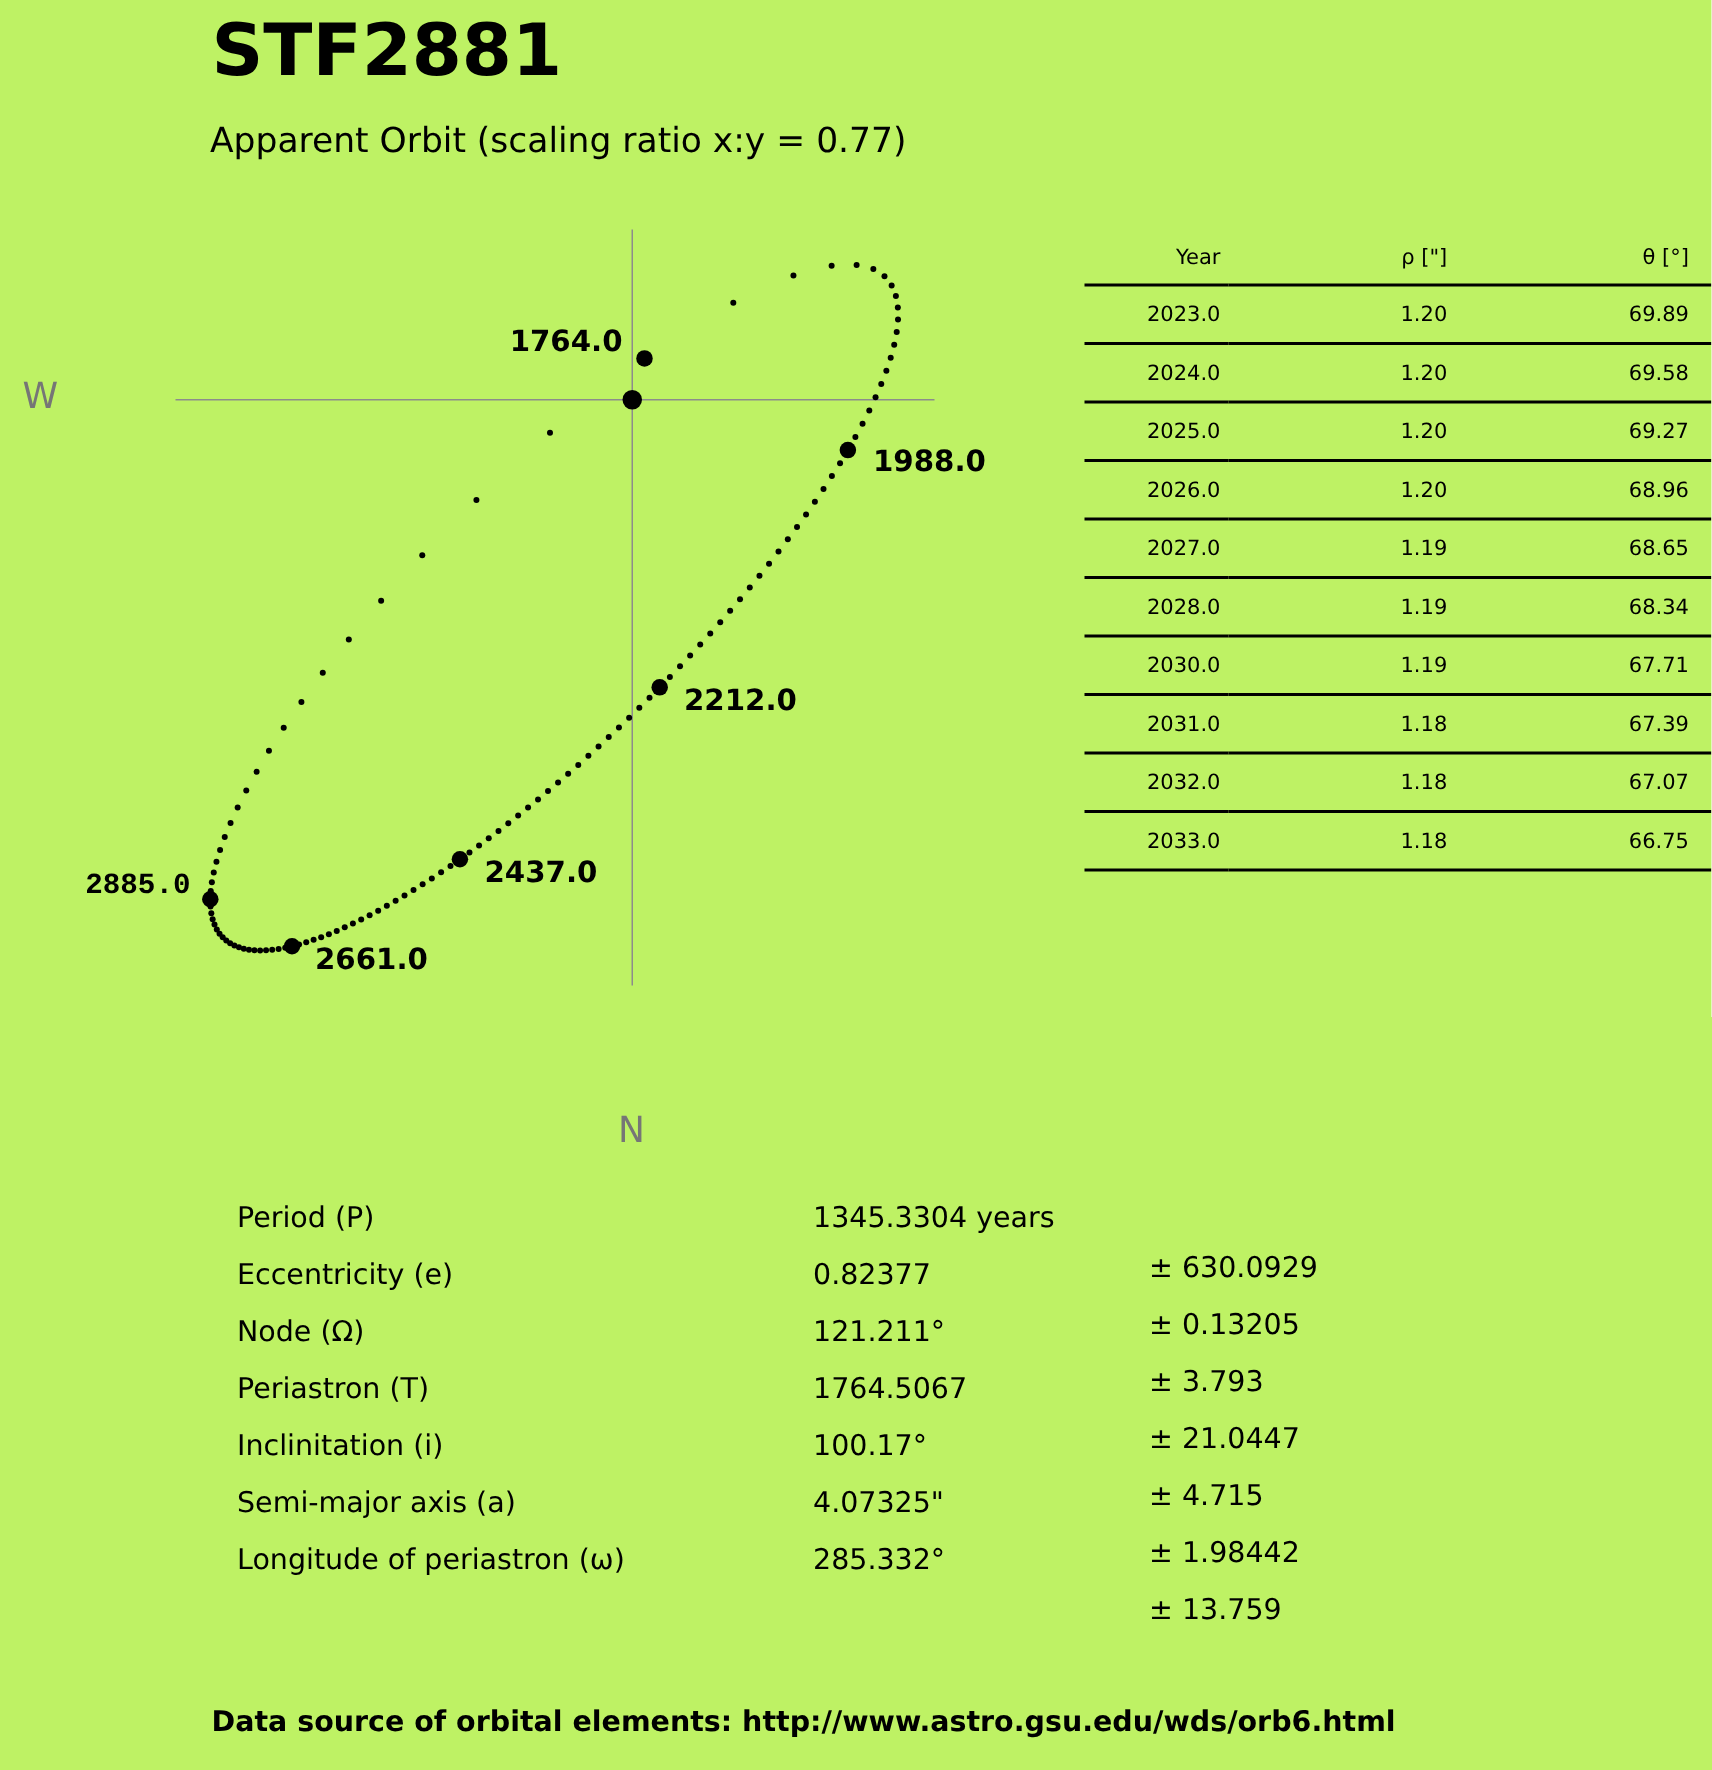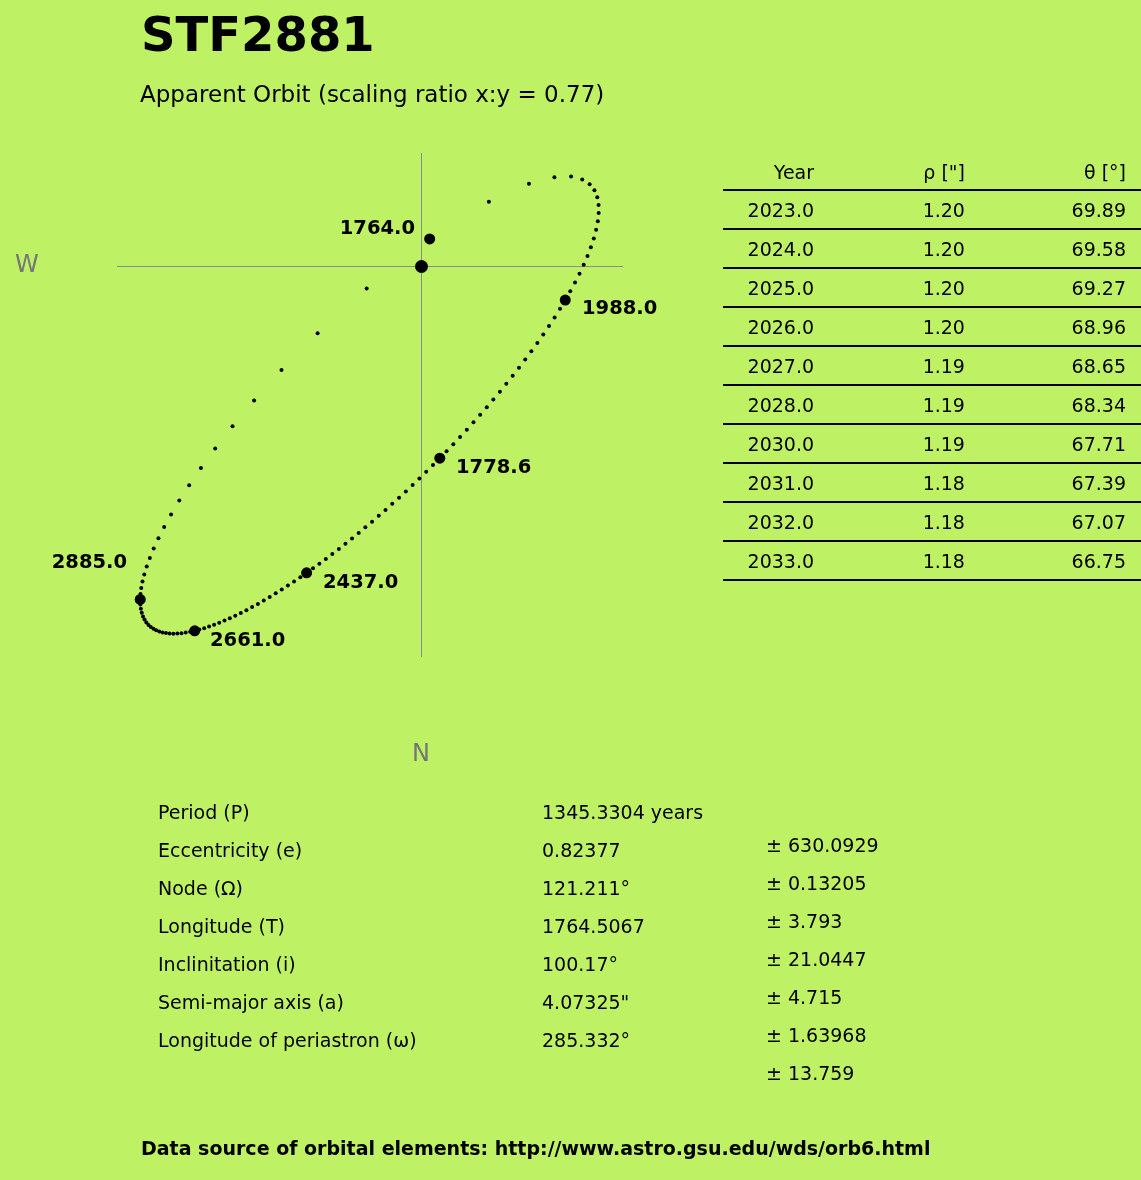--- a/index.html
+++ b/index.html
@@ -18,21 +18,21 @@
   #plot-svg { position:absolute; left:0; top:0; width:1141px; height:1180px; }
   .dir-label { position:absolute; color:#767676; font-size:24px; line-height:26px; }
   .dir-w { left:15px; top:251px; }
   .dir-n { left:412px; top:740px; }
   .epoch-label {
     position:absolute; font-size:19.5px; font-weight:bold; line-height:20px;
     white-space:nowrap;
   }
   .eph-table {
     position:absolute; left:723px; top:155px;
-    border-collapse:collapse; font-size:19px; table-layout:fixed;
+    border-collapse:collapse; font-size:14px; table-layout:fixed;
   }
   .eph-table th, .eph-table td {
     font-weight:normal; text-align:right; padding:0;
     border-bottom:2px solid #000; white-space:nowrap;
   }
   .eph-table th { height:34px; }
   .eph-table td { height:37px; }
   .eph-table th:nth-child(1), .eph-table td:nth-child(1) { width:92px;  padding-right:5px; }
   .eph-table th:nth-child(2), .eph-table td:nth-child(2) { width:150px; padding-right:5px; }
   .eph-table th:nth-child(3), .eph-table td:nth-child(3) { width:160px; padding-right:15px; }
@@ -179,24 +179,24 @@
       <circle cx="366.66" cy="288.49" r="2" fill="#000000"></circle>
       <circle cx="421.5" cy="266.5" r="6.5" fill="#000000"></circle>
     </svg>
 
   <div class="dir-label dir-w">W</div>
   <div class="dir-label dir-n">N</div>
 
   <div id="epoch-labels">
       <div class="epoch-label" style="right: 726px; top: 218px;">1764.0</div>
       <div class="epoch-label" style="left: 582px; top: 298px;">1988.0</div>
-      <div class="epoch-label" style="left: 456px; top: 457px;">1778.6</div>
+      <div class="epoch-label" style="left: 456px; top: 457px;">2212.0</div>
       <div class="epoch-label" style="left: 323px; top: 572px;">2437.0</div>
       <div class="epoch-label" style="left: 210px; top: 630px;">2661.0</div>
-      <div class="epoch-label" style="right: 1014px; top: 552px;">2885.0</div>
+      <div class="epoch-label" style="right: 1014px; top: 580px; font-family: Liberation Mono, monospace;">2885.0</div>
     </div>
 
   <table class="eph-table">
     <thead>
         <tr>
           <th>Year</th>
           <th>ρ ["]</th>
           <th>θ [°]</th>
         </tr>
       </thead>
@@ -264,33 +264,33 @@
         <span class="elem-label">Eccentricity (e)</span>
         <span class="elem-value">0.82377</span>
         <span class="elem-error">± 0.13205</span>
       </div>
       <div class="elem-row">
         <span class="elem-label">Node (Ω)</span>
         <span class="elem-value">121.211°</span>
         <span class="elem-error">± 3.793</span>
       </div>
       <div class="elem-row">
-        <span class="elem-label">Longitude (T)</span>
+        <span class="elem-label">Periastron (T)</span>
         <span class="elem-value">1764.5067</span>
         <span class="elem-error">± 21.0447</span>
       </div>
       <div class="elem-row">
         <span class="elem-label">Inclinitation (i)</span>
         <span class="elem-value">100.17°</span>
         <span class="elem-error">± 4.715</span>
       </div>
       <div class="elem-row">
         <span class="elem-label">Semi-major axis (a)</span>
         <span class="elem-value">4.07325"</span>
-        <span class="elem-error">± 1.63968</span>
+        <span class="elem-error">± 1.98442</span>
       </div>
       <div class="elem-row">
         <span class="elem-label">Longitude of periastron (ω)</span>
         <span class="elem-value">285.332°</span>
         <span class="elem-error">± 13.759</span>
       </div>
     </div>
 
   <div class="footer">Data source of orbital elements: http://www.astro.gsu.edu/wds/orb6.html</div>
 

